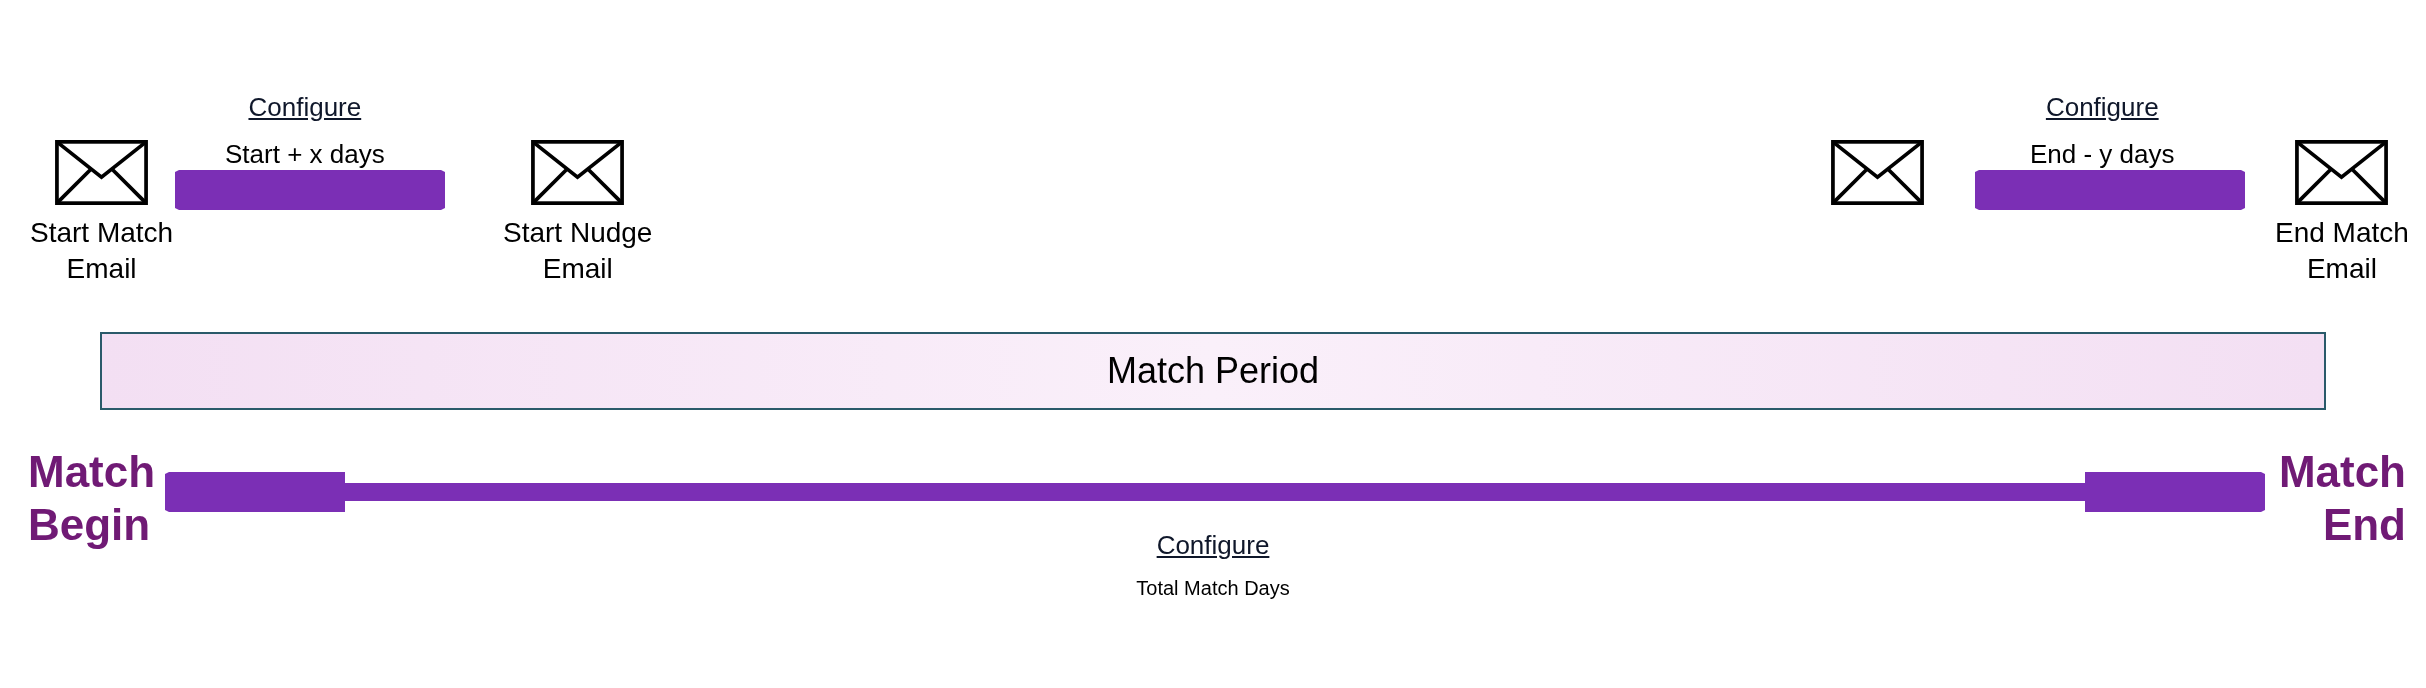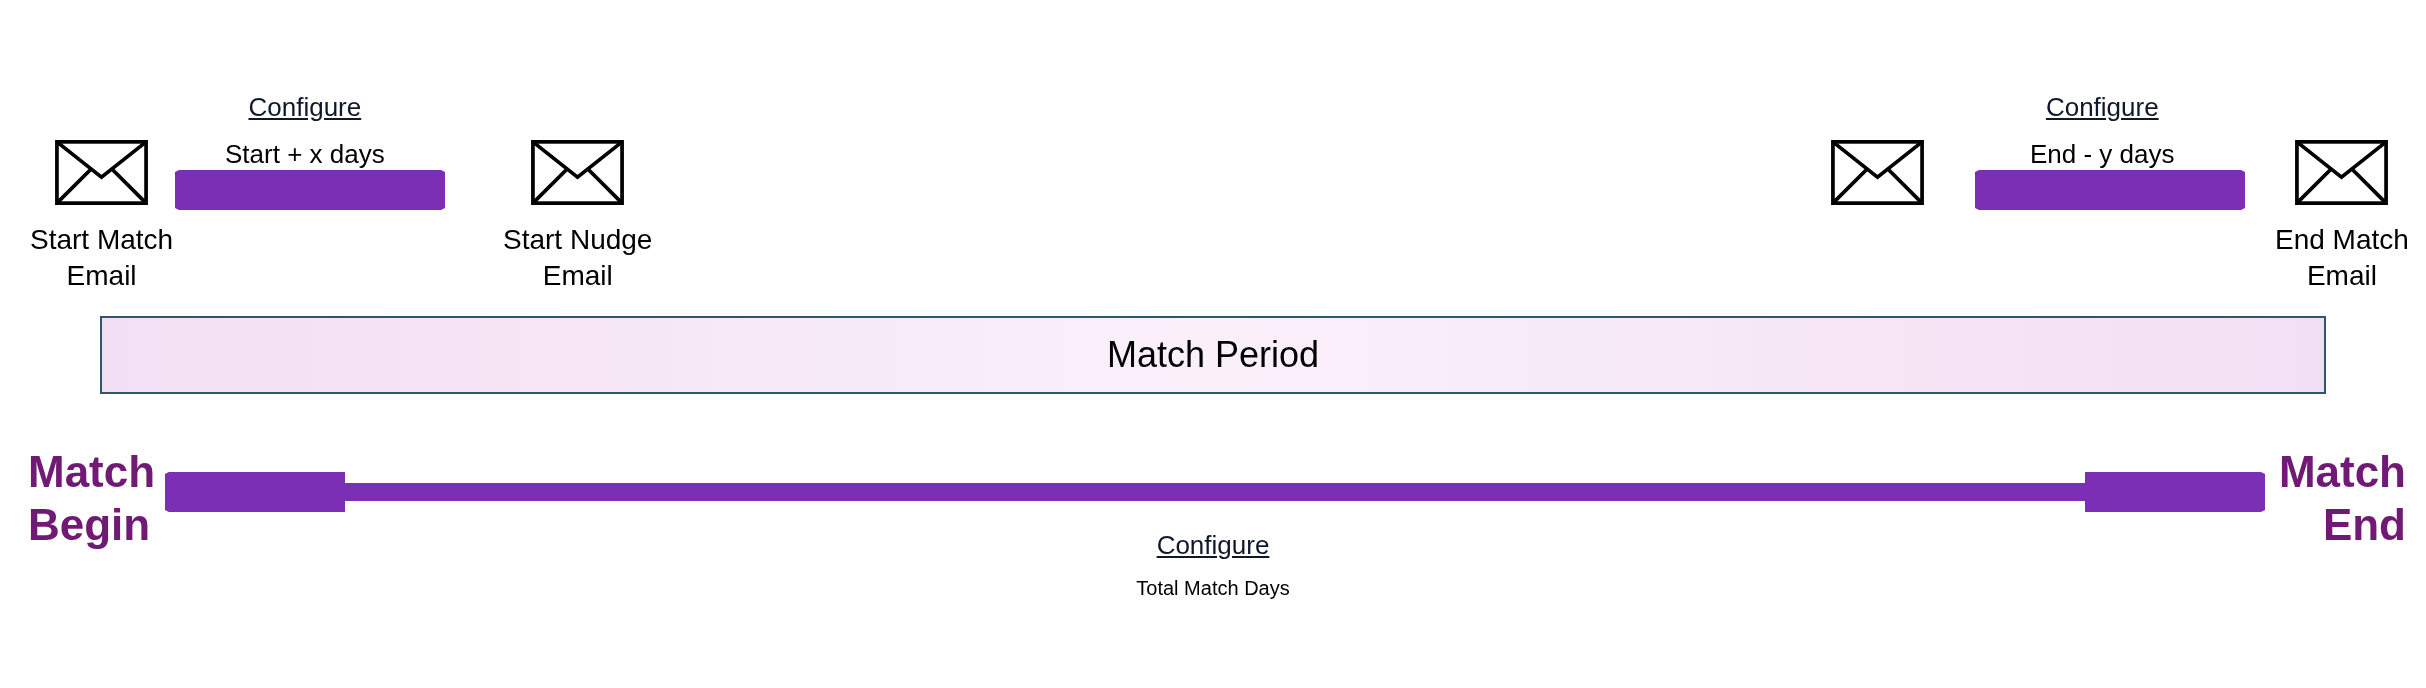--- a/index.html
+++ b/index.html
@@ -13,21 +13,20 @@
     .envelope-icon {
       width: 95px;
       height: 65px;
     }
     .envelope-icon svg { display: block; }
     .email-block {
       position: absolute;
       display: flex;
       flex-direction: column;
       align-items: center;
-      gap: 7px;
     }
     .email-label {
       font-size: 28px;
       line-height: 1.3;
       text-align: center;
       margin-top: 10px;
       color: #000;
     }
     .configure-block {
       position: absolute;
@@ -46,21 +45,21 @@
       color: #000;
       margin-top: 16px;
     }
     .double-arrow {
       position: absolute;
     }
     .match-period-bar {
       position: absolute;
       left: 100px;
       right: 100px;
-      top: 316px;
+      top: 332px;
       height: 78px;
       border: 2px solid #2a5a6a;
       background: linear-gradient(to right, #f3dff3, #faf0fa, #f3dff3);
       display: flex;
       align-items: center;
       justify-content: center;
     }
     .match-period-title {
       font-size: 36px;
       color: #000;

